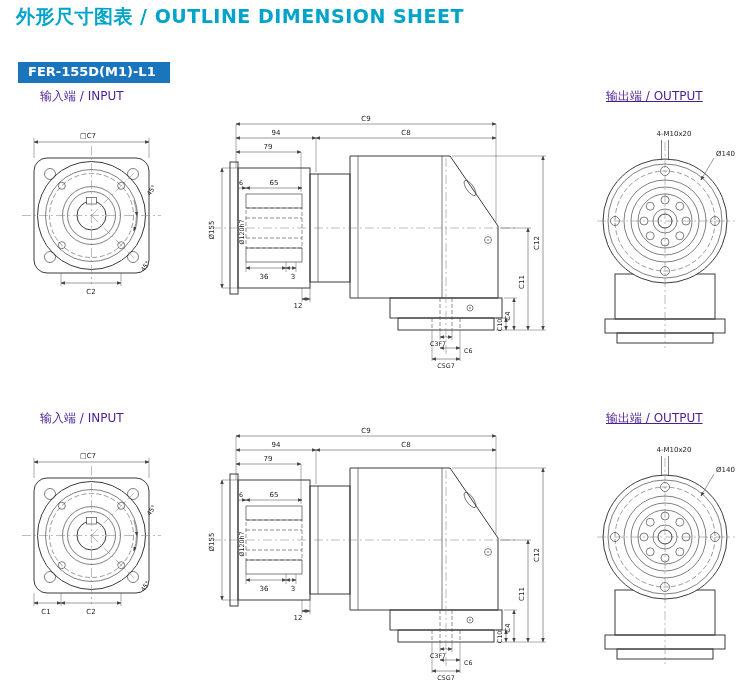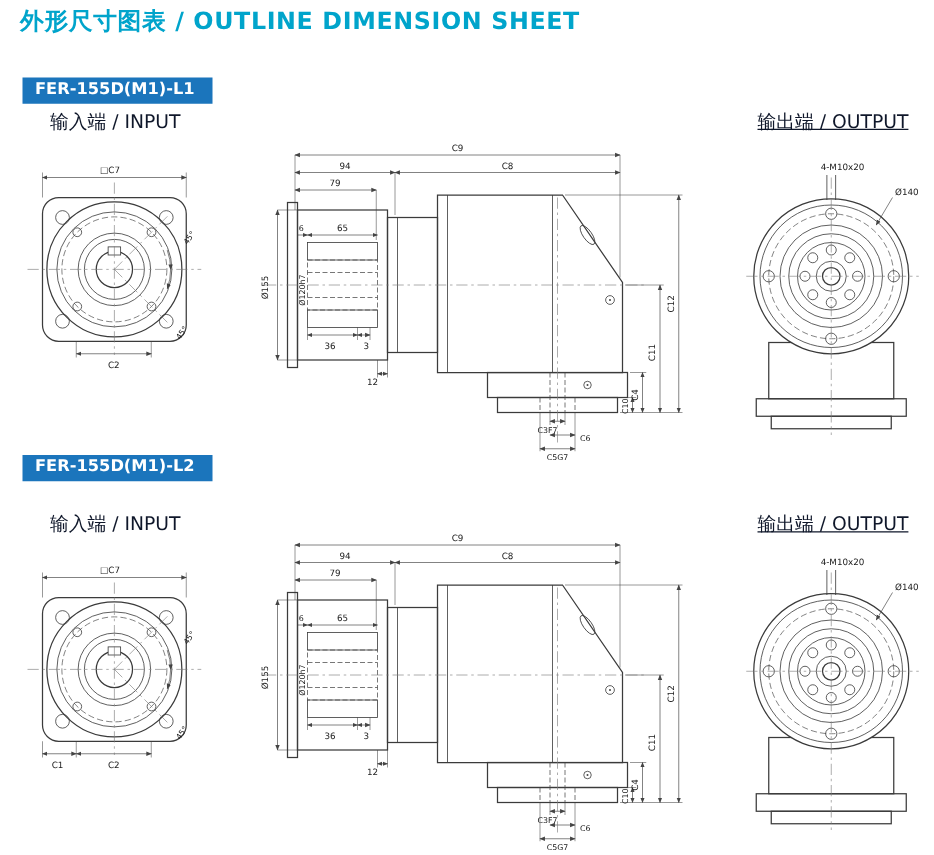--- a/index.html
+++ b/index.html
@@ -11,21 +11,21 @@
     position:absolute; left:16px; top:4px; margin:0;
     font-size:19px; font-weight:bold; color:#00a4cb; letter-spacing:.5px;
   }
   .section { position:absolute; left:0; width:747px; }
   .sec1 { top:58px; height:316px;padding-left:44px; }
   .sec2 { top:360px; height:324px; }
   .badge {
     position:absolute; left:18px; top:4px; background:#1b75bc; color:#fff;
     font-size:13px; font-weight:bold; padding:3px 14px 4px 10px; line-height:1.1;
   }
-  .io-label { position:absolute; font-size:15px; color:#0f172a; white-space:nowrap; }
+  .io-label { position:absolute; font-size:12px; color:#4c1d95; white-space:nowrap; }
   .in-label  { left:40px; }
   .out-label { left:606px;text-decoration:underline; }
   .sec1 .io-label { top:30px; }
   .sec2 .io-label { top:50px; }
   svg.drawing { position:absolute; overflow:visible; }
   
   .o     { fill:none; stroke:#3b3b3b; stroke-width:1; }
   .o2    { fill:none; stroke:#3b3b3b; stroke-width:0.65; }
   .ofill { fill:#fff;  stroke:#3b3b3b; stroke-width:1; }
   .kw    { fill:#fff;  stroke:#3b3b3b; stroke-width:0.65; }
@@ -214,21 +214,20 @@
         <line class="center" x1="2" y1="97" x2="140" y2="97"></line>
         <line class="center" x1="70" y1="18" x2="70" y2="224"></line>
         <line class="dim" x1="119" y1="34" x2="106" y2="56" marker-end="url(#arw)"></line>
       </g>
       <text class="lbl" x="79" y="12" text-anchor="middle">4-M10x20</text>
       <text class="lbl" x="121" y="32" text-anchor="start">Ø140</text>
     </svg>
   </div>
 
   <div class="section sec2">
-    <div class="badge">FER-155D(M1)-L2</div>
     <span class="io-label in-label">输入端 / INPUT</span>
     <span class="io-label out-label">输出端 / OUTPUT</span>
 
     <svg class="drawing" style="left:16px; top:76px;" width="160" height="195" viewBox="0 0 160 195">
       <g>
         <line class="ext" x1="18" y1="22" x2="18" y2="42"></line>
         <line class="ext" x1="133" y1="22" x2="133" y2="42"></line>
         <line class="dim" x1="18" y1="26" x2="133" y2="26" marker-start="url(#arw)" marker-end="url(#arw)"></line>
         <line class="ext" x1="18" y1="157" x2="18" y2="170"></line>
         <line class="ext" x1="45" y1="157" x2="45" y2="170"></line>

